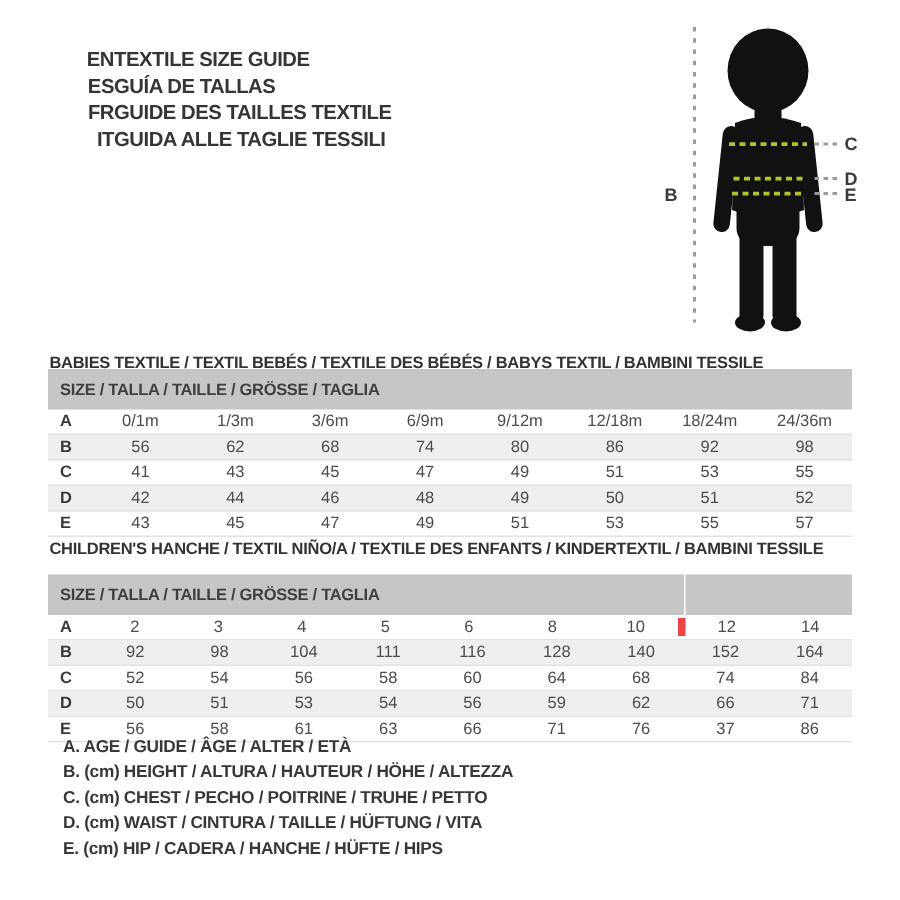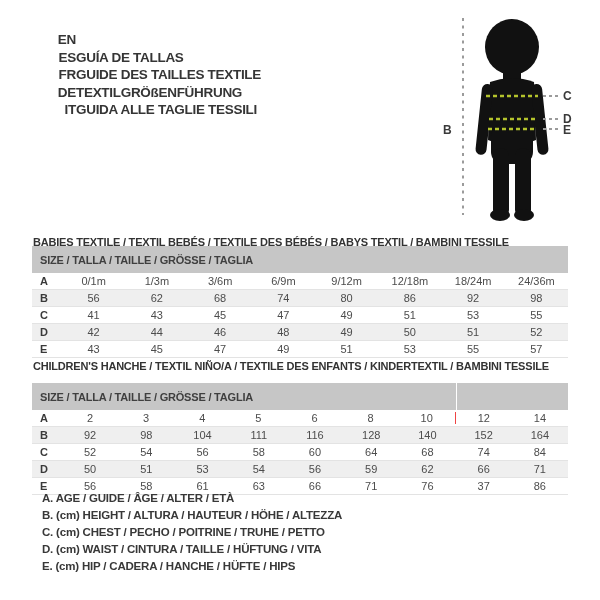--- a/index.html
+++ b/index.html
@@ -26,45 +26,42 @@
     letter-spacing:-0.2px; color:#3f3f3f; position:relative; }
   .thead .seam { position:absolute; top:0; bottom:0; width:1px; background:#ffffff;
     left:calc(30px + (536px - 30px) / 9 * 7); }
   .trow { display:flex; height:17px; align-items:center;
     border-bottom:1px solid #e3e3e3; font-size:11px; color:#4c4c4c;
     box-sizing:border-box; }
   .trow.shade { background:#efefef; }
   .tlab { width:30px; padding-left:8px; box-sizing:border-box;
     color:#3a3a3a; font-weight:bold; }
   .tcell { flex:1; text-align:center; }
-  .tcell.seam-left { border-left:1px solid #ef4444; }
+  .tcell.seam-left { border-left:5px solid #ef4444; }
   
   .legend { position:absolute; left:42px; top:489px; }
   .legend-line { height:17px; display:flex; align-items:center;
     font-size:11.5px; font-weight:bold; letter-spacing:-0.2px; color:#383838;
     white-space:nowrap; }
 </style>
 </head>
 <body>
 
 <div class="langs">
   <div class="lang-row">
     <span class="lang-code">EN</span>
+    <span>TEXTILE SIZE GUIDE</span>
   </div>
   <div class="lang-row">
     <span class="lang-code">ES</span>
     <span>GUÍA DE TALLAS</span>
   </div>
   <div class="lang-row">
     <span class="lang-code">FR</span>
     <span>GUIDE DES TAILLES TEXTILE</span>
-  </div>
-  <div class="lang-row">
-    <span class="lang-code">DE</span>
-    <span>TEXTILGRÖßENFÜHRUNG</span>
   </div>
   <div class="lang-row">
     <span class="lang-code">IT</span>
     <span>GUIDA ALLE TAGLIE TESSILI</span>
   </div>
 </div>
 
 <div class="figure-wrap">
   <svg width="165" height="225" viewBox="0 0 165 225">
 

